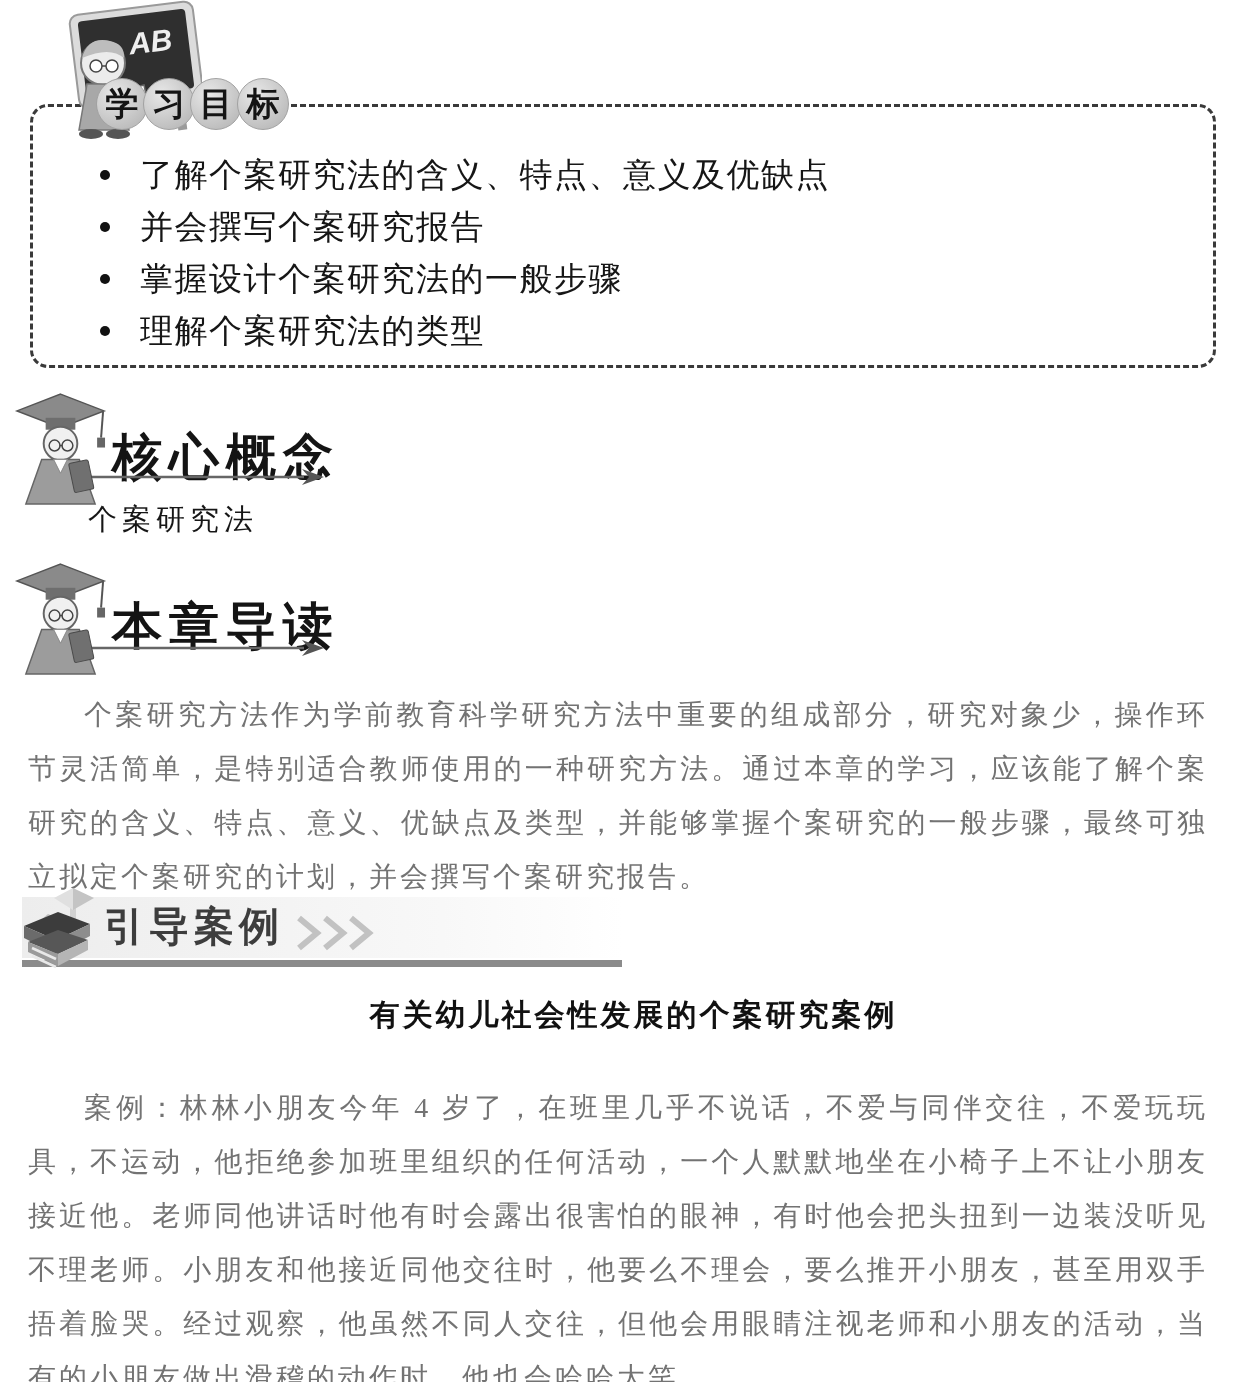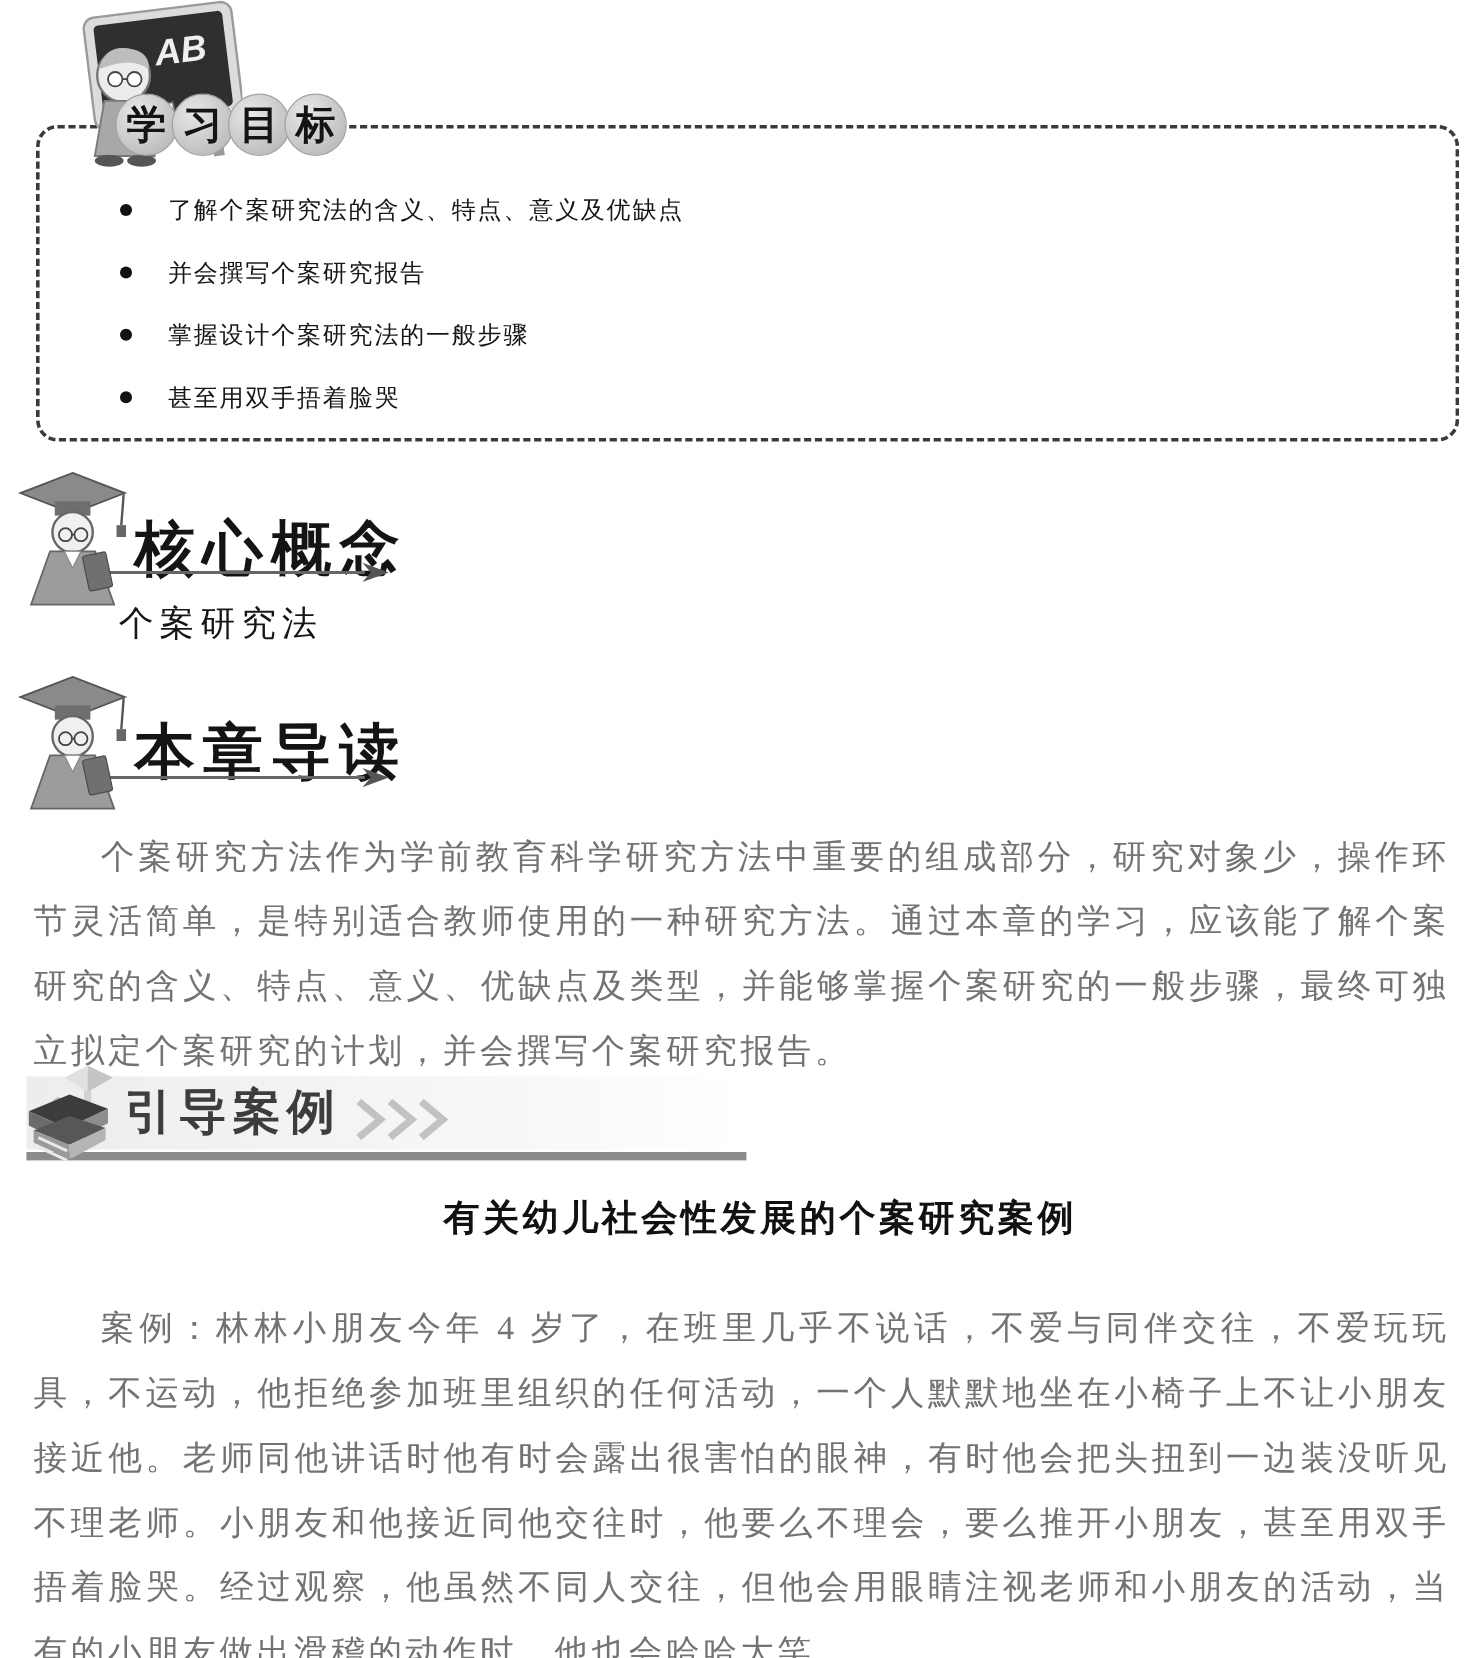--- a/index.html
+++ b/index.html
@@ -21,39 +21,39 @@
   .obj-title .tchar {
     width: 50px; height: 50px; border-radius: 50%;
     background: radial-gradient(circle at 35% 30%, #e8e8e8, #bcbcbc 78%);
     border: 1px solid #a2a2a2; margin-right: -5px;
     display: flex; align-items: center; justify-content: center;
     font: 700 33px "Liberation Sans", sans-serif; color: #141414;
   }
   .obj-list { left: 100px; top: 149px; z-index: 2; list-style: none; margin: 0; padding: 0; }
   .obj-list li {
     display: flex; align-items: center; height: 52px;
-    font-size: 20px; letter-spacing: 1.5px; color: #161616;
+    font-size: 33px; letter-spacing: 1.5px; color: #161616;
   }
   .obj-list .bullet {
     width: 10px; height: 10px; border-radius: 50%; background: #111;
     margin-right: 30px; flex: 0 0 auto;
   }
 
   
   .mascot-grad { width: 94px; height: 114px; z-index: 2; }
   .sec-title {
     font-size: 50px; font-weight: 700; letter-spacing: 7px; color: #141414;
     font-family: "Liberation Serif", "DejaVu Serif", serif;
   }
   .sec-arrow { width: 268px; height: 18px; }
 
   .core-mascot  { left: 14px; top: 392px; }
   .core-title   { left: 112px; top: 424px; }
   .core-arrow   { left: 58px; top: 468px; }
-  .core-content { left: 99px; top: 500px; font-size: 29px; letter-spacing: 5px; color: #161616; }
+  .core-content { left: 88px; top: 500px; font-size: 29px; letter-spacing: 5px; color: #161616; }
 
   .intro-mascot { left: 14px; top: 562px; }
   .intro-title  { left: 112px; top: 593px; }
   .intro-arrow  { left: 58px; top: 639px; }
 
   .para {
     left: 28px; width: 1180px;
     font-size: 28px; line-height: 54px; letter-spacing: 3px;
     text-align: justify; text-indent: 2em; color: #737373;
   }
@@ -121,21 +121,21 @@
   <li>
       <span class="bullet"></span>
       <span>并会撰写个案研究报告</span>
     </li>
   <li>
       <span class="bullet"></span>
       <span>掌握设计个案研究法的一般步骤</span>
     </li>
   <li>
       <span class="bullet"></span>
-      <span>甚至用双手捂着脸哭</span>
+      <span>理解个案研究法的类型</span>
     </li>
 </ul>
 
 <svg class="abs mascot-grad core-mascot" viewBox="0 0 95 115">
   <polygon points="47,2 91,19 47,36 3,19" fill="#8a8a8a" stroke="#555" stroke-width="1.5"></polygon>
   <rect x="32" y="26" width="30" height="12" fill="#6e6e6e"></rect>
   <line x1="90" y1="20" x2="88" y2="46" stroke="#555" stroke-width="2"></line>
   <rect x="84" y="46" width="8" height="10" fill="#666"></rect>
   <circle cx="47" cy="52" r="17" fill="#f0f0f0" stroke="#666" stroke-width="2"></circle>
   <circle cx="41" cy="54" r="5.5" fill="none" stroke="#444" stroke-width="1.5"></circle>

